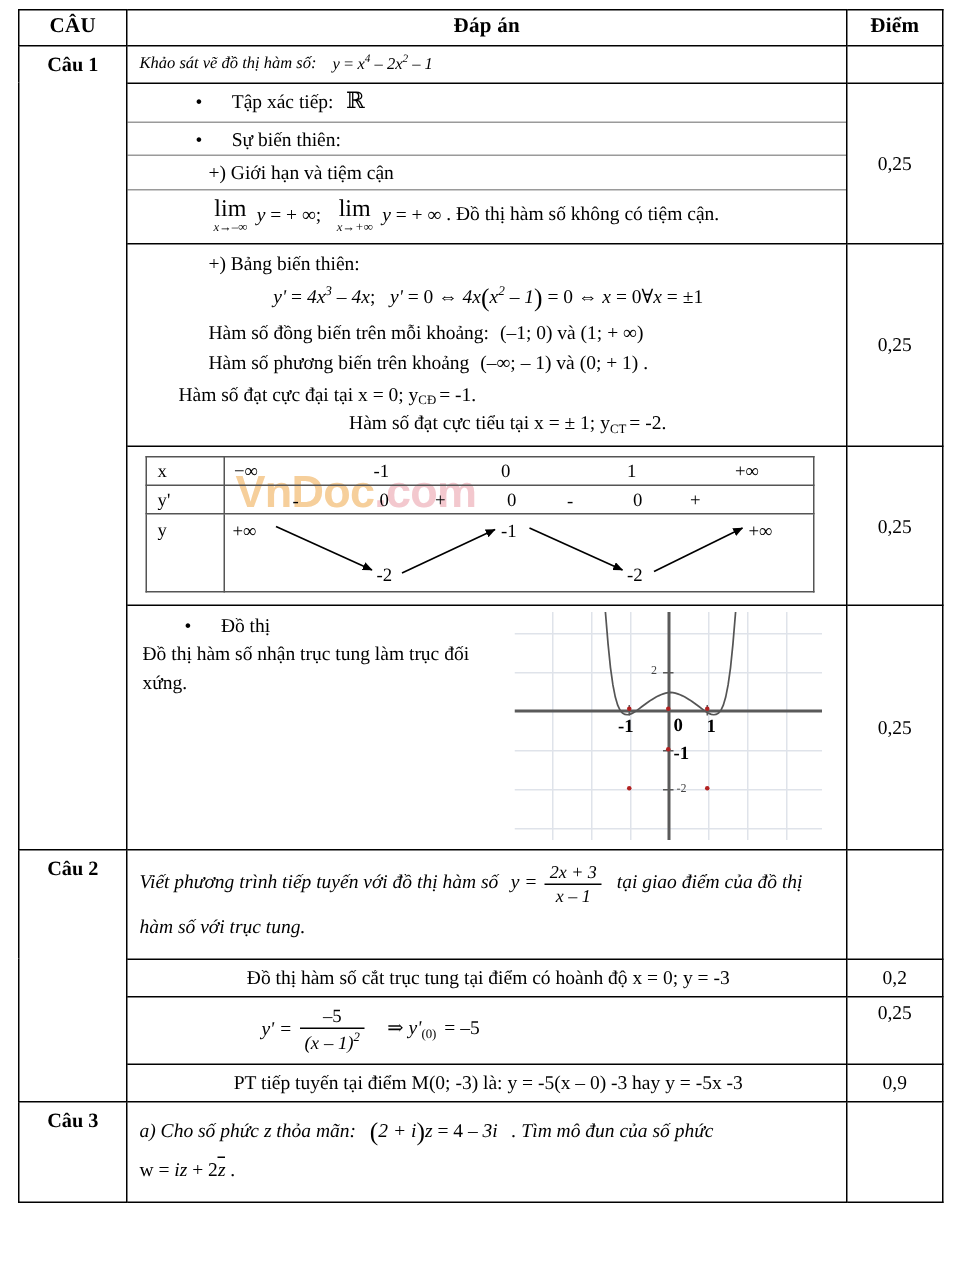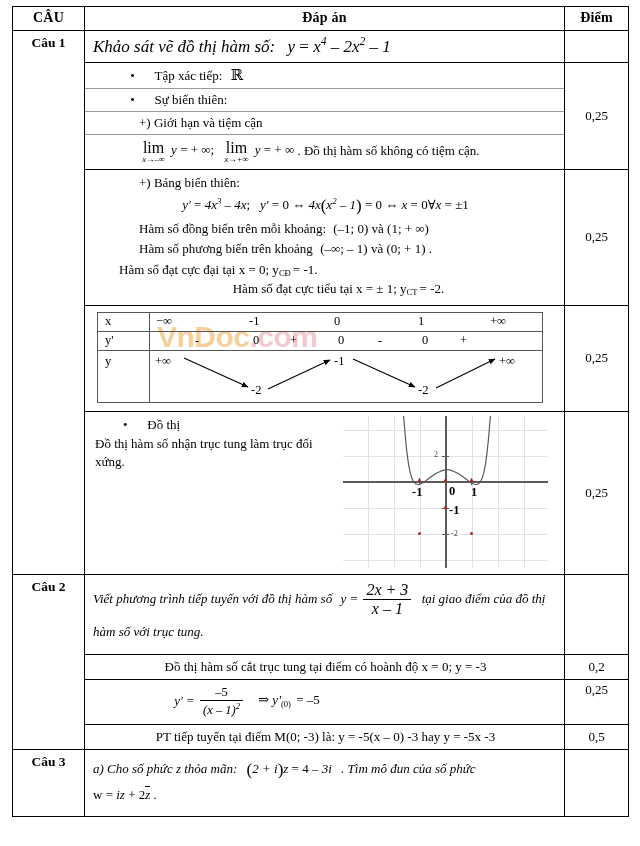--- a/index.html
+++ b/index.html
@@ -158,21 +158,21 @@
 
     <tr>
       <td class="hdr">CÂU</td>
       <td class="hdr">Đáp án</td>
       <td class="hdr">Điểm</td>
     </tr>
 
     <tr>
       <td class="cau-label" rowspan="5">Câu 1</td>
       <td>
-        <div class="sub last ital" style="padding:3px 6px 4px 8px;font-size:17px;">
+        <div class="sub last ital" style="padding:3px 6px 4px 8px;font-size:11px;">
           <span>Khảo sát vẽ đồ thị hàm số:</span>
           <span class="m" style="margin-left:8px;">
             y <span class="mr">=</span> x<sup class="e">4</sup> <span class="mr">–</span> 2x<sup class="e">2</sup> <span class="mr">–</span> 1
           </span>
         </div>
       </td>
       <td class="diem"></td>
     </tr>
 
     <tr>
@@ -373,21 +373,21 @@
       <td class="diem mid">0,25</td>
     </tr>
 
     <tr>
       <td class="cau-label" rowspan="4">Câu 2</td>
       <td>
         <div class="sub last ital" style="padding:7px 6px 8px 8px;line-height:2.1;">
           <span>Viết phương trình tiếp tuyến với đồ thị hàm số</span>
           <span class="m" style="margin-left:5px;">
             <span>y =</span>
-            <span class="frac" style="font-size:16px;">
+            <span class="frac" style="font-size:12px;">
               <span class="num">2x + 3</span>
               <span class="den">x – 1</span>
             </span>
           </span>
           <span style="margin-left:5px;">tại giao điểm của đồ thị</span>
           <br>
           <span>hàm số với trục tung.</span>
         </div>
       </td>
       <td class="diem"></td>
@@ -413,21 +413,21 @@
           <span class="mr" style="margin-left:2px;">= –5</span>
         </div>
       </td>
       <td class="diem" style="vertical-align:top !important;padding-top:2px !important;">0,25</td>
     </tr>
 
     <tr>
       <td>
         <div class="sub last center" style="padding:3px 6px 3px 8px;">PT tiếp tuyến tại điểm M(0; -3) là: y = -5(x – 0) -3 hay   y = -5x -3</div>
       </td>
-      <td class="diem mid">0,5</td>
+      <td class="diem mid">0,9</td>
     </tr>
 
     <tr>
       <td class="cau-label">Câu 3</td>
       <td>
         <div class="sub last ital" style="padding:6px 8px 8px 8px;line-height:2.0;">
           <span>a) Cho số phức z thỏa mãn:</span>
           <span class="m mr" style="margin-left:6px;">
             <span class="big">(</span><span class="m">2 + i</span><span class="big">)</span><span class="m">z</span> = 4 – <span class="m">3i</span>
           </span>

